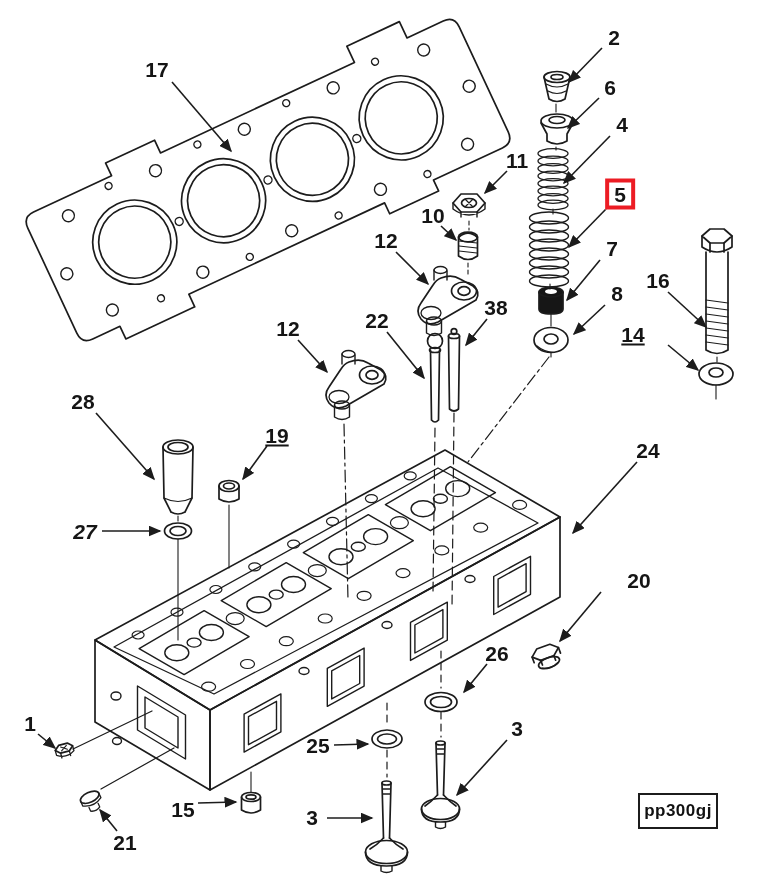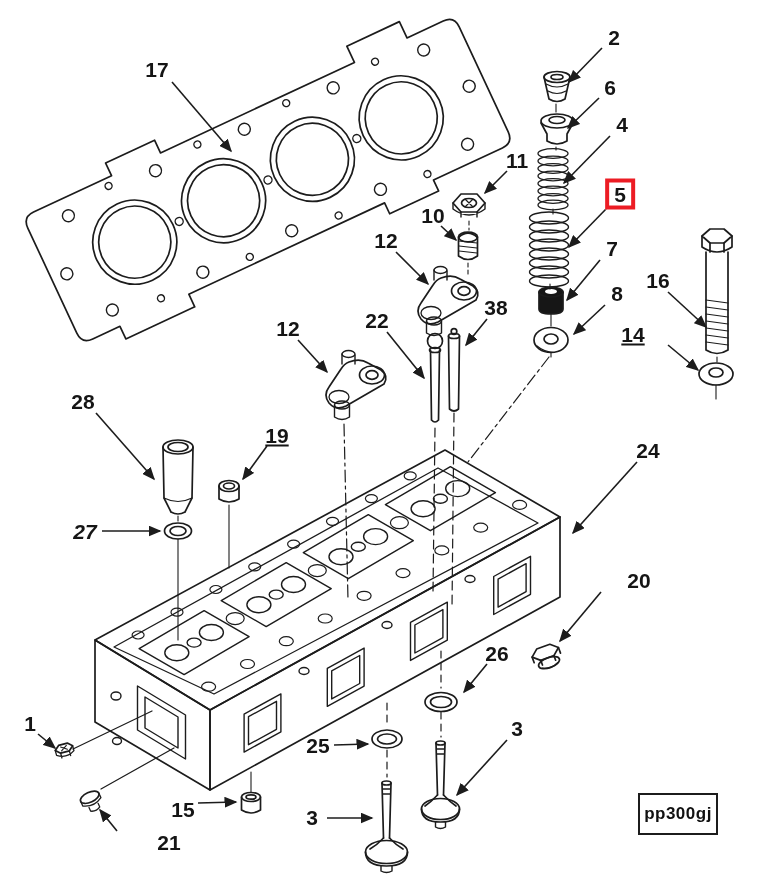--- a/index.html
+++ b/index.html
@@ -4,21 +4,21 @@
 <style>
   html,body{margin:0;padding:0;background:#ffffff;}
   #stage{position:relative;width:760px;height:887px;background:#fff;overflow:hidden;
          font-family:"Liberation Sans",sans-serif;}
   .layer{position:absolute;left:0;top:0;width:760px;height:887px;}
   #callout-labels{position:absolute;left:0;top:0;width:760px;height:887px;pointer-events:none;}
   .callout{position:absolute;transform:translate(-50%,-50%);
            font-weight:bold;font-size:21px;line-height:1;color:#151515;
            background:transparent;pointer-events:auto;}
   .callout.highlighted{border:4px solid var(--hl,#ec1c24);padding:1px 5px;background:#fff;}
-  #plate{position:absolute;left:638px;top:793px;width:80px;height:42px;
+  #plate{position:absolute;left:638px;top:793px;width:80px;height:36px;
          border:2px solid #1c1c1c;box-sizing:border-box;background:#fff;
          display:flex;align-items:center;justify-content:center;
          font-weight:bold;font-size:17px;color:#111;letter-spacing:0.5px;}
   .leader{stroke:#1c1c1c;stroke-width:1.6;}
 </style>
 </head>
 <body>
 
 <div id="stage">
 
@@ -371,19 +371,19 @@
       <div class="callout" style="left: 658px; top: 280px;">16</div>
       <div class="callout" style="left: 633px; top: 334px; text-decoration: underline;">14</div>
       <div class="callout" style="left: 648px; top: 450px;">24</div>
       <div class="callout" style="left: 612px; top: 580px; margin-left: 27px;">20</div>
       <div class="callout" style="left: 497px; top: 653px;">26</div>
       <div class="callout" style="left: 318px; top: 745px;">25</div>
       <div class="callout" style="left: 517px; top: 728px;">3</div>
       <div class="callout" style="left: 312px; top: 817px;">3</div>
       <div class="callout" style="left: 183px; top: 792px; margin-top: 17px;">15</div>
       <div class="callout" style="left: 30px; top: 723px;">1</div>
-      <div class="callout" style="left: 125px; top: 842px; margin-left: 44px;">21</div>
+      <div class="callout" style="left: 125px; top: 842px;">21</div>
     </div>
 
   <div id="plate">
     <span>pp300gj</span>
   </div>
 </div>
 
 </body></html>

